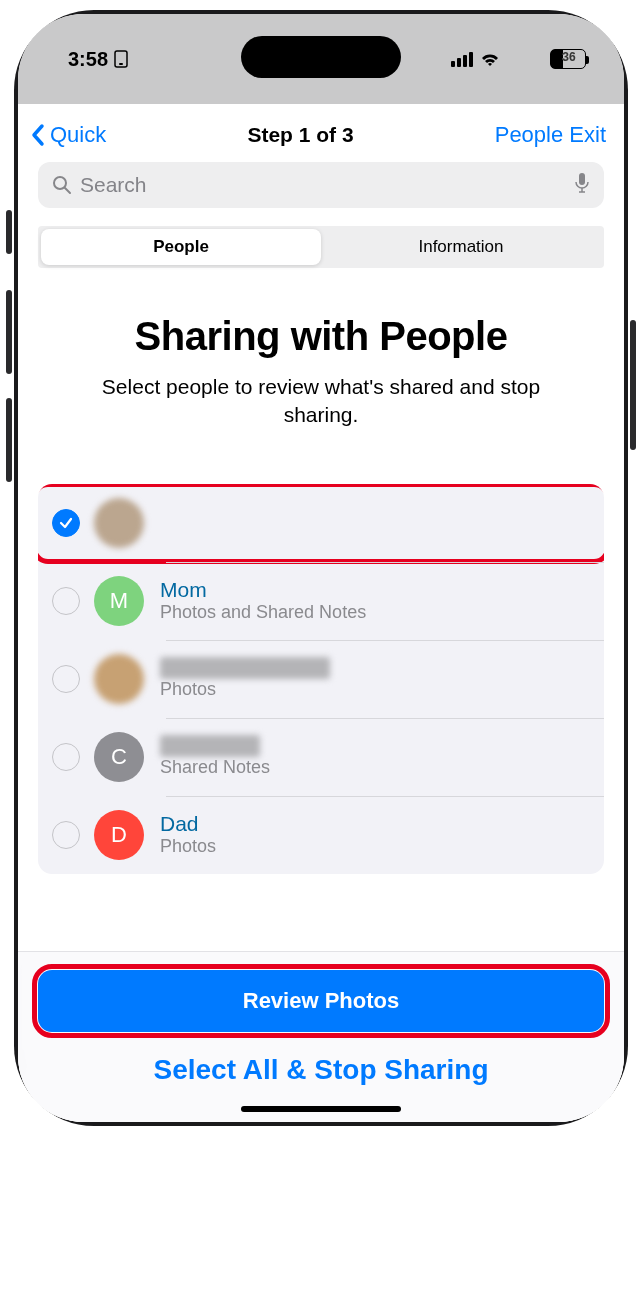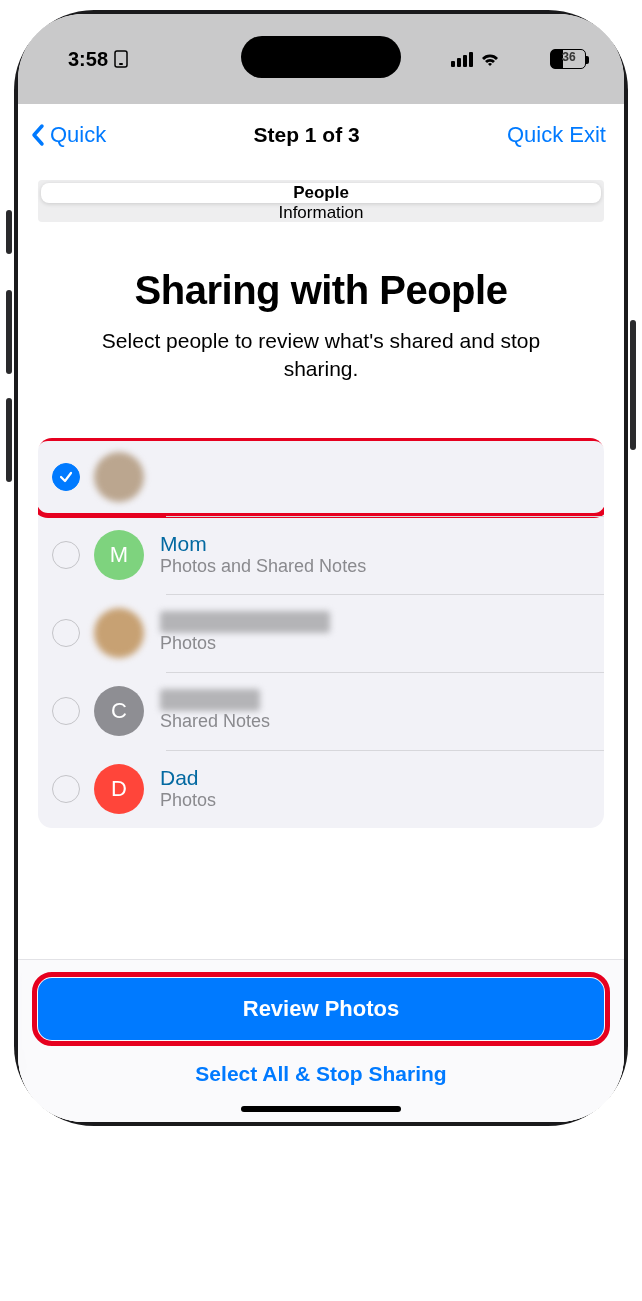--- a/index.html
+++ b/index.html
@@ -92,21 +92,20 @@
     gap:8px;
   }
   .search-bar .mic { margin-left:auto; }
   .segmented {
     margin: 18px 20px 0 20px;
     background:#eeeeef;
     border-radius:4px;
     display:flex;
     padding:3px;
     height:42px;
-    flex-direction:column;
   }
   .segment {
     flex:1;
     display:flex;
     align-items:center;
     justify-content:center;
     font-size:17px;
     border-radius:8px;
     color:#000;
   }
@@ -223,21 +222,21 @@
     font-weight:600;
     height:62px;
     border-radius:14px;
     display:flex;
     align-items:center;
     justify-content:center;
     position:relative;
   }
   .secondary-btn {
     color:#007aff;
-    font-size:21px;
+    font-size:28px;
     font-weight:600;
     text-align:center;
     margin-top:22px;
   }
   .home-indicator {
     position:absolute;
     bottom:10px;
     left:50%;
     transform:translateX(-50%);
     width:160px;
@@ -317,23 +316,38 @@
     <div class="sheet">
 
       <div class="nav-bar">
         <div class="nav-back">
           <svg width="16" height="24" viewBox="0 0 16 24">
               <path d="M12 3 L4 12 L12 21" stroke="#007aff" stroke-width="3.5" fill="none" stroke-linecap="round" stroke-linejoin="round"></path>
             </svg>
           <span>Quick</span>
         </div>
         <div class="nav-title">Step 1 of 3</div>
-        <div class="nav-exit">Quick Exit</div>
-      </div>
-
+        <div class="nav-exit">People Exit</div>
+      </div>
+
+      <div class="search-bar">
+        <svg width="20" height="20" viewBox="0 0 20 20">
+            <circle cx="8" cy="8" r="6" stroke="#86868a" stroke-width="2" fill="none"></circle>
+            <line x1="13" y1="13" x2="18" y2="18" stroke="#86868a" stroke-width="2" stroke-linecap="round"></line>
+          </svg>
+        <span>Search</span>
+        <span class="mic">
+          <svg width="16" height="22" viewBox="0 0 16 22">
+              <rect x="5" y="1" width="6" height="12" rx="3" fill="#86868a"></rect>
+              <path d="M2 10 A6 6 0 0 0 14 10" stroke="#86868a" stroke-width="1.5" fill="none"></path>
+              <line x1="8" y1="16" x2="8" y2="20" stroke="#86868a" stroke-width="1.5"></line>
+              <line x1="5" y1="20" x2="11" y2="20" stroke="#86868a" stroke-width="1.5"></line>
+            </svg>
+        </span>
+      </div>
 
       <div class="segmented">
         <div class="segment active">People</div>
         <div class="segment">Information</div>
       </div>
 
       <div class="heading">Sharing with People</div>
       <div class="subheading">Select people to review what's shared and stop sharing.</div>
 
       <div class="list-container" style="position:relative;">

